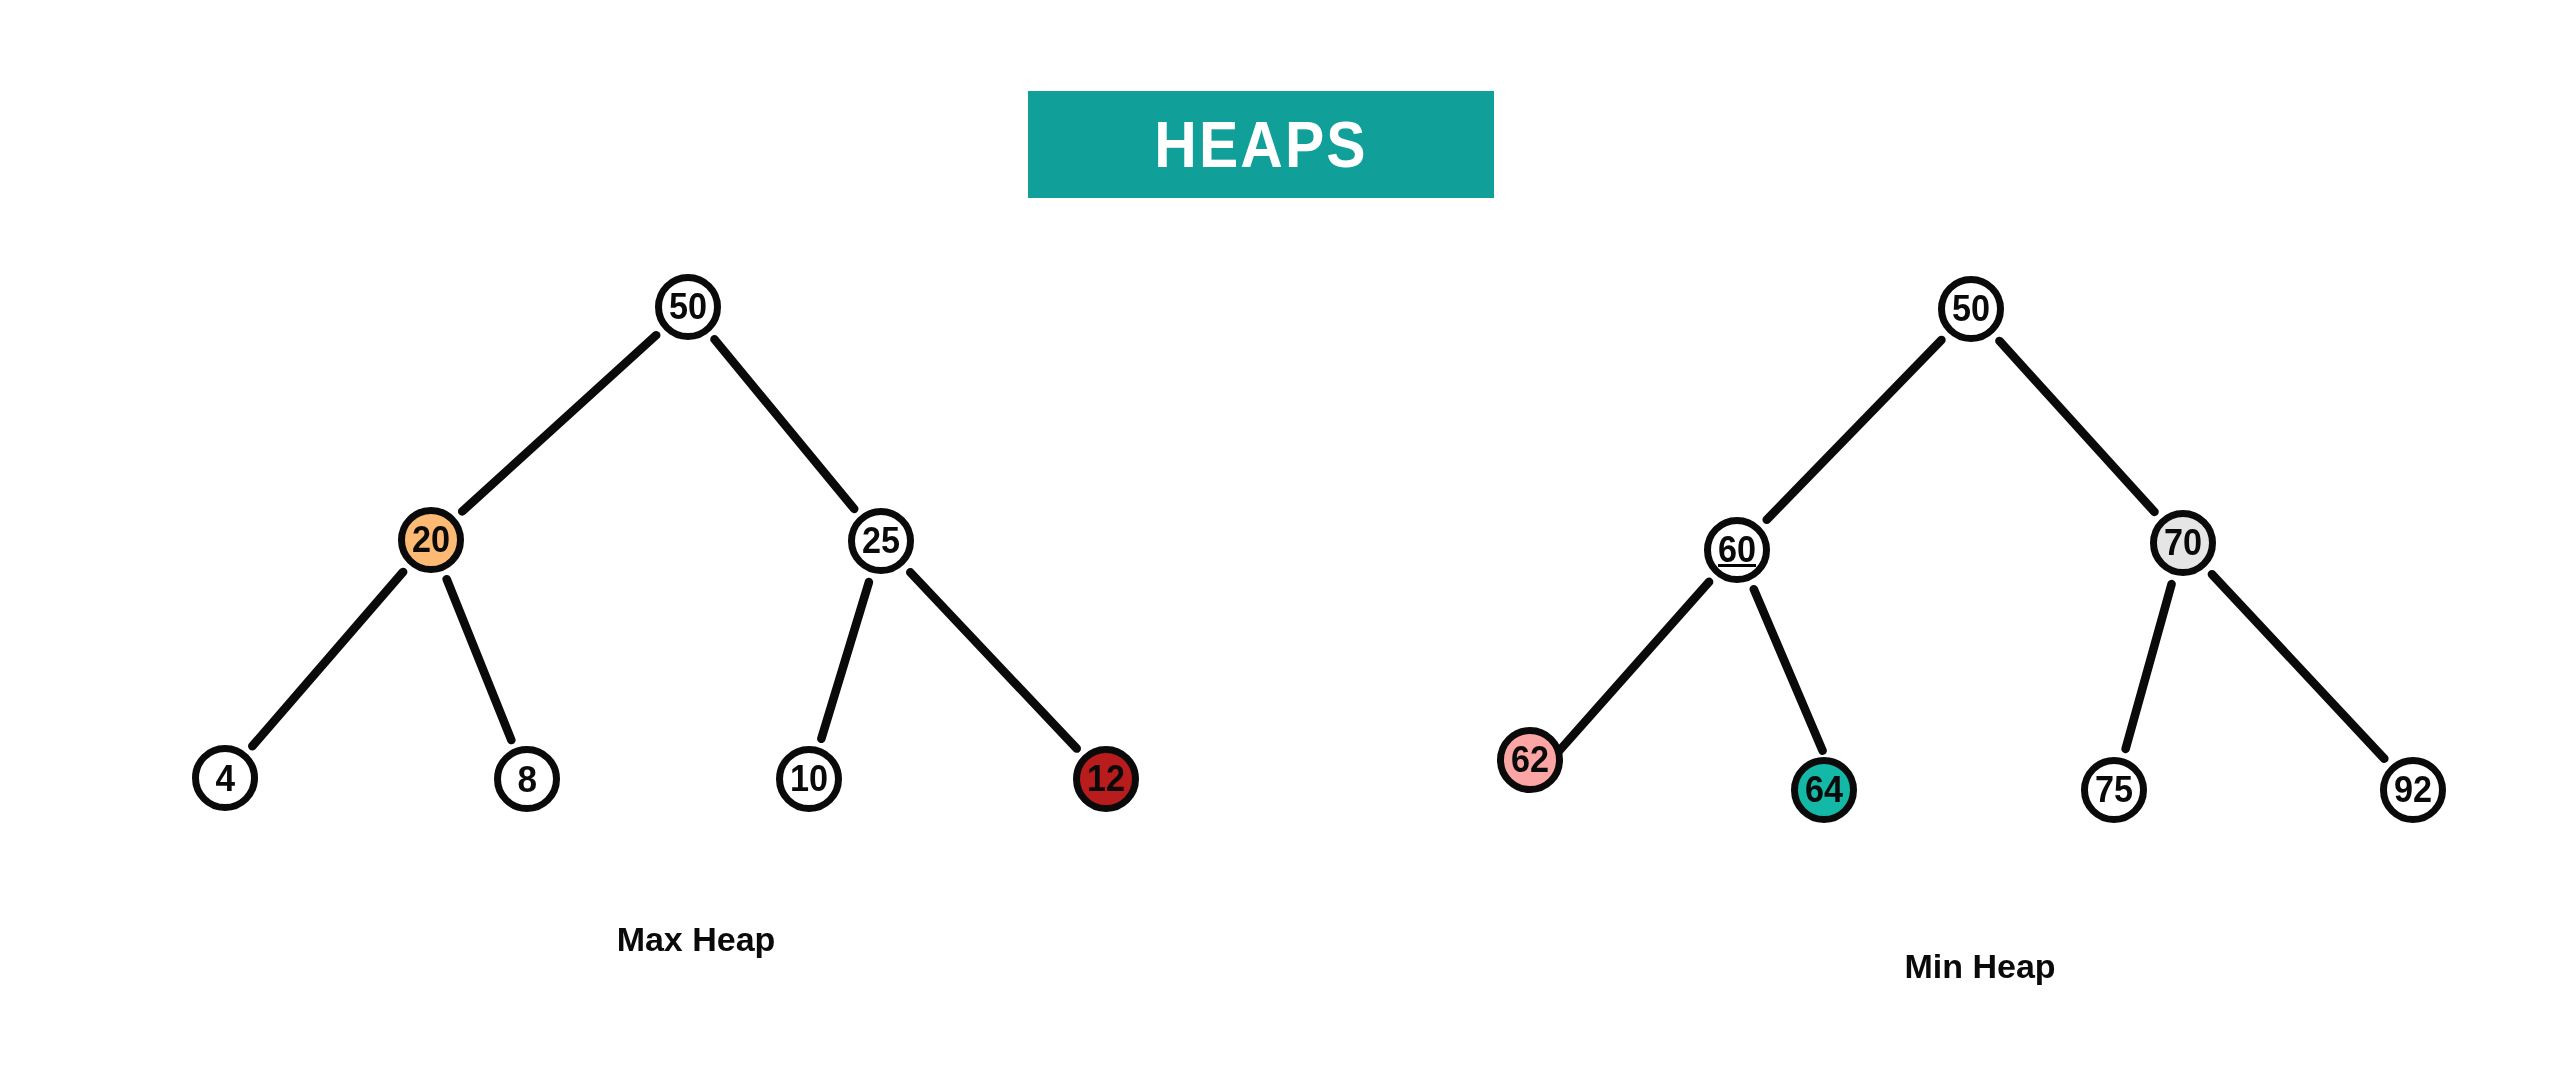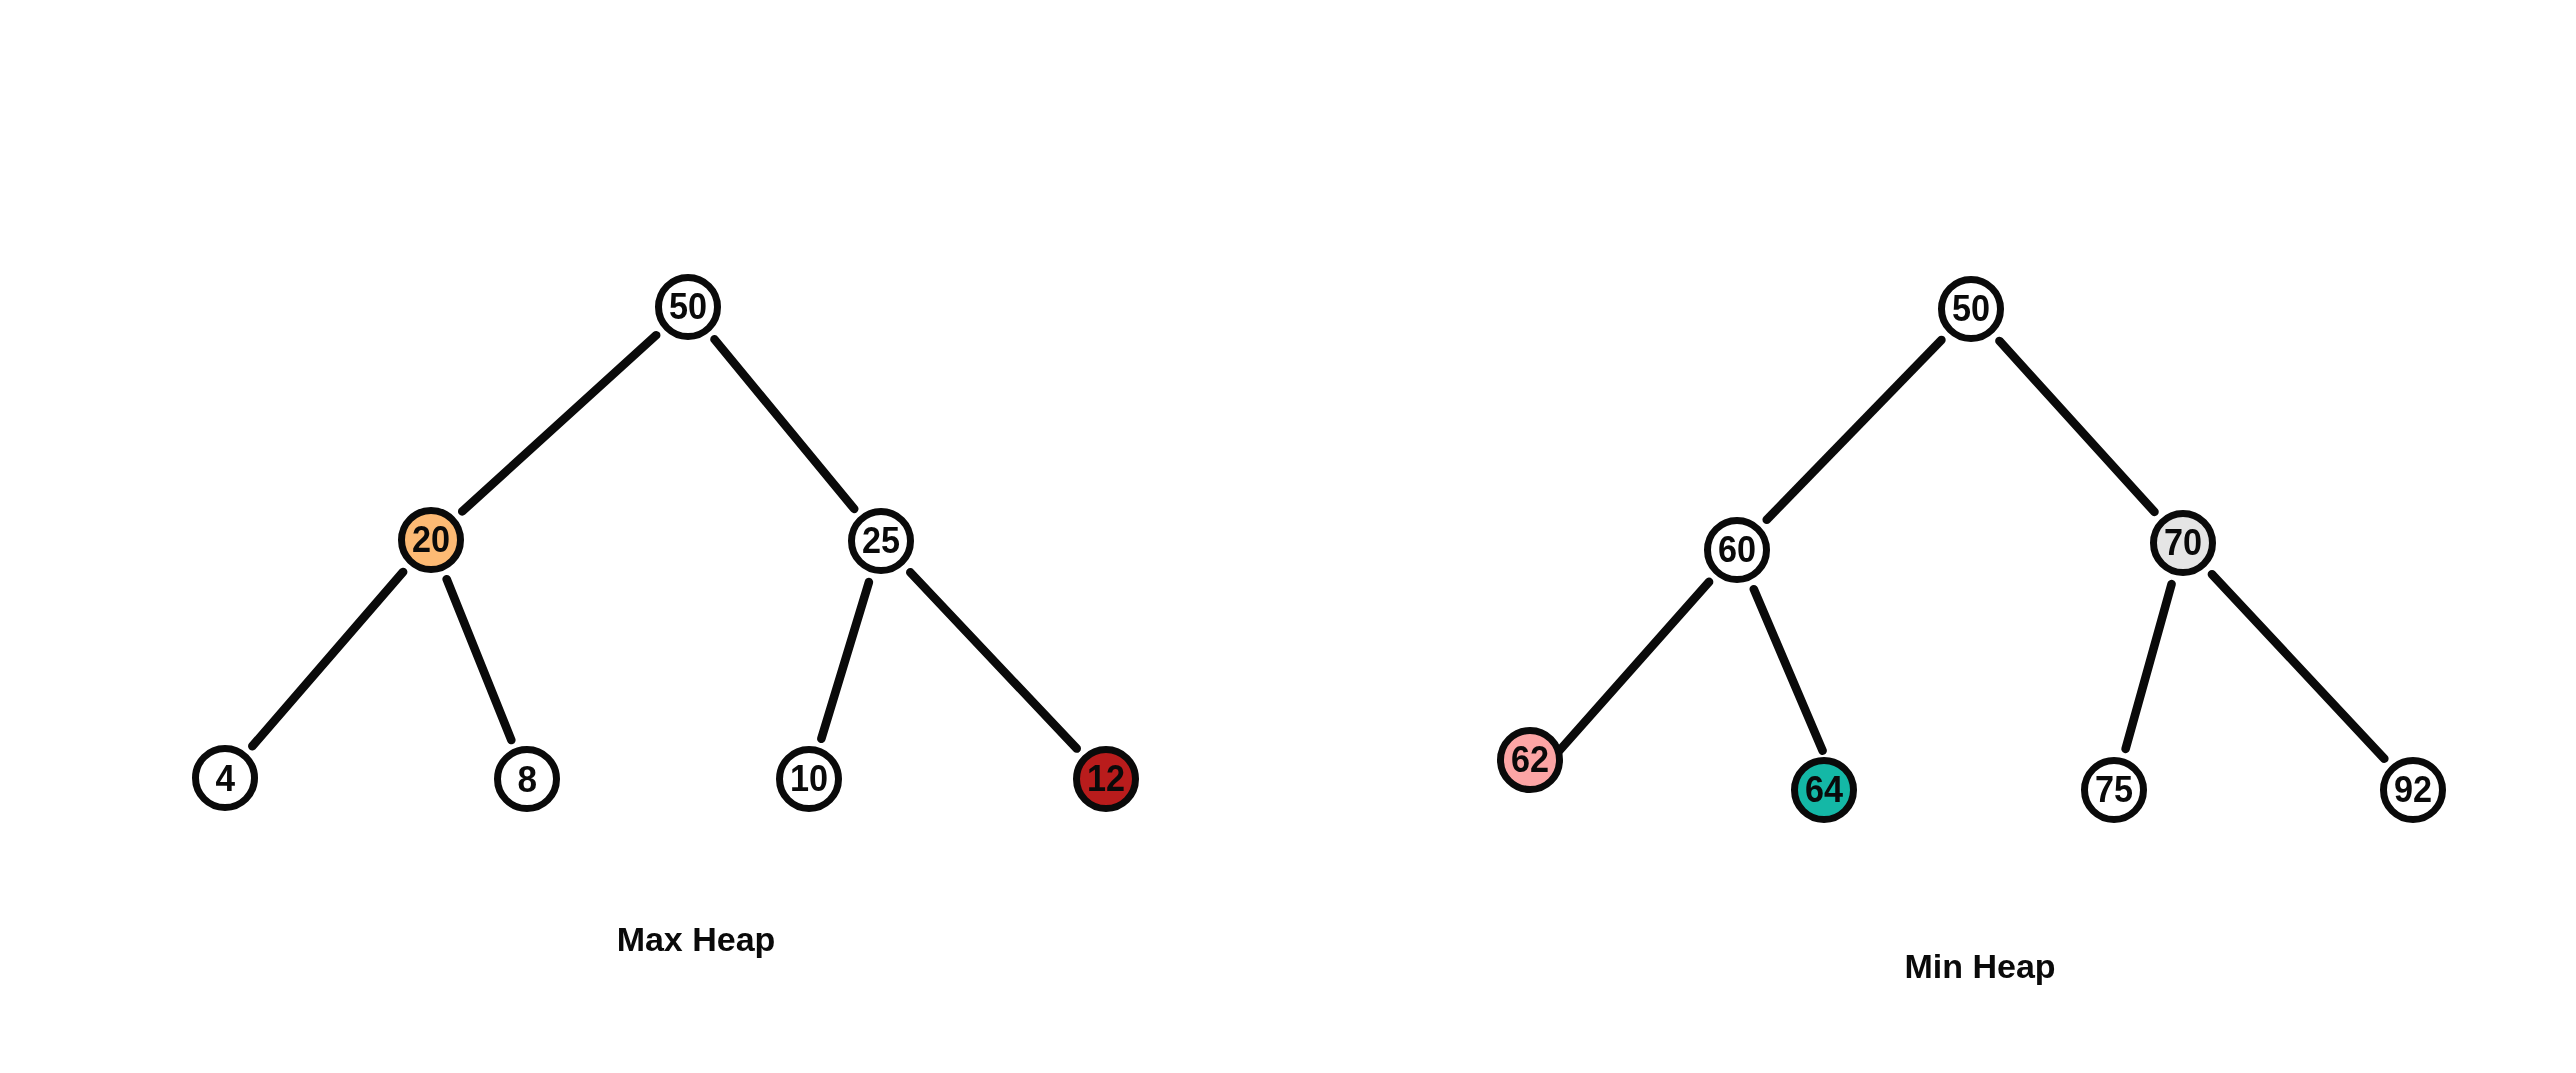--- a/index.html
+++ b/index.html
@@ -89,20 +89,23 @@
     color: #0a0a0a;
     white-space: nowrap;
     user-select: none;
   }
 </style>
 </head>
 <body>
 
 <div id="stage" style="background: rgb(255, 255, 255);">
 
+  <div class="title-banner" style="background: rgb(16, 160, 153);">
+    <span class="title-text" style="color: rgb(255, 255, 255);">HEAPS</span>
+  </div>
 
   <svg id="edges" viewBox="0 0 4496 1874" xmlns="http://www.w3.org/2000/svg">
       <line x1="1145.2278413293025" y1="584.7595280780669" x2="806.7721586706976" y2="892.2404719219331" stroke="#0a0a0a" stroke-width="15" stroke-linecap="round"></line>
       <line x1="1247.0716192804377" y1="592.0987097780459" x2="1490.9283807195623" y2="887.9012902219541" stroke="#0a0a0a" stroke-width="15" stroke-linecap="round"></line>
       <line x1="703.5761209115183" y1="997.9564825022455" x2="440.42387908848167" y2="1302.0435174977545" stroke="#0a0a0a" stroke-width="15" stroke-linecap="round"></line>
       <line x1="779.5961574117949" y1="1010.6618678460136" x2="892.4038425882051" y2="1291.3381321539864" stroke="#0a0a0a" stroke-width="15" stroke-linecap="round"></line>
       <line x1="1516.5015716092407" y1="1015.808315731469" x2="1433.4984283907593" y2="1289.191684268531" stroke="#0a0a0a" stroke-width="15" stroke-linecap="round"></line>
       <line x1="1588.813947663718" y1="998.795378266436" x2="1879.186052336282" y2="1306.204621733564" stroke="#0a0a0a" stroke-width="15" stroke-linecap="round"></line>
       <line x1="3388.4378593645197" y1="593.0786741835827" x2="3083.5621406354803" y2="906.9213258164173" stroke="#0a0a0a" stroke-width="15" stroke-linecap="round"></line>
       <line x1="3489.7108767394184" y1="594.8163181342777" x2="3760.2891232605816" y2="893.1836818657223" stroke="#0a0a0a" stroke-width="15" stroke-linecap="round"></line>
@@ -130,21 +133,21 @@
       </div>
       <div class="node" style="left: 809px; top: 779px; border-color: rgb(10, 10, 10); background: rgb(255, 255, 255); text-align: center;">
         <span class="node-value">10</span>
       </div>
       <div class="node" style="left: 1106px; top: 779px; border-color: rgb(10, 10, 10); background: #b91c1c;">
         <span class="node-value">12</span>
       </div>
       <div class="node" style="left: 1971px; top: 309px; border-color: rgb(10, 10, 10); background: rgb(255, 255, 255);">
         <span class="node-value">50</span>
       </div>
-      <div class="node" style="left: 1737px; top: 550px; border-color: rgb(10, 10, 10); background: rgb(255, 255, 255);">
+      <div class="node" style="left: 1737px; top: 550px; border-color: rgb(10, 10, 10); background: rgb(255, 255, 255); text-decoration: underline;">
         <span class="node-value">60</span>
       </div>
       <div class="node" style="left: 2183px; top: 543px; border-color: rgb(10, 10, 10); background: #e5e5e5;">
         <span class="node-value">70</span>
       </div>
       <div class="node" style="left: 1530px; top: 760px; border-color: rgb(10, 10, 10); background: #fca5a5;">
         <span class="node-value">62</span>
       </div>
       <div class="node" style="left: 1824px; top: 790px; border-color: rgb(10, 10, 10); background: #14b8a6;">
         <span class="node-value">64</span>

